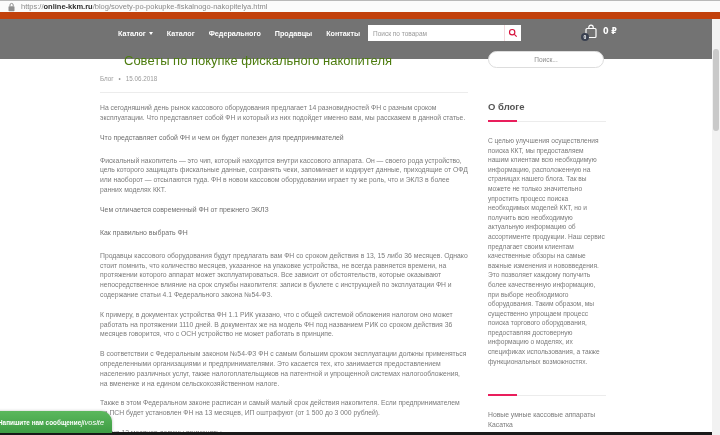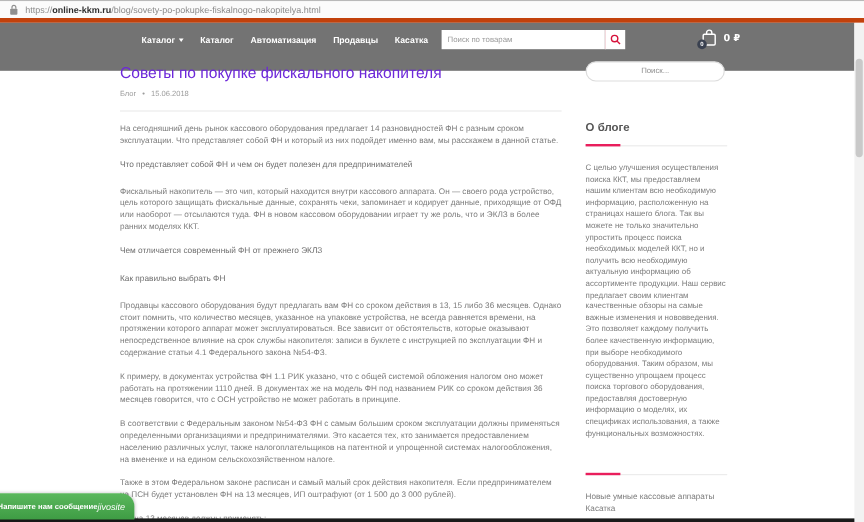--- a/index.html
+++ b/index.html
@@ -2,42 +2,42 @@
 <html><head>
 <meta charset="utf-8">
 <style>
   * { margin:0; padding:0; box-sizing:border-box; }
   html,body { width:720px; height:435px; overflow:hidden; }
   body { font-family:"Liberation Sans",sans-serif; background:#fff; }
   .screen { position:relative; width:720px; height:435px; background:#fff; border-top:1px solid #b9b9b9; overflow:hidden; }
 
   
   .browser-bar { position:absolute; top:0; left:0; right:0; height:18px; background:#fbfbfb;
-                 border-bottom:4px solid #c2410c; display:flex; align-items:center; padding-left:7px; gap:5px; }
+                 border-bottom:7px solid #c2410c; display:flex; align-items:center; padding-left:7px; gap:5px; }
   .url { font-size:7.5px; color:#8a8a8a; white-space:nowrap; }
   .url .domain { color:#2e2e2e; font-weight:bold; }
 
   
   .navbar { position:absolute; top:18px; left:0; width:712px; height:40px; background:#737373; }
   .menu { position:absolute; left:118px; top:0; height:29px; display:flex; align-items:center; gap:14px; }
   .menu-item { color:#fff; font-size:7.2px; font-weight:bold; display:flex; align-items:center; gap:3px; cursor:pointer; white-space:nowrap; }
   .caret { width:0; height:0; border-left:2.5px solid transparent; border-right:2.5px solid transparent; border-top:3px solid #fff; }
   .search-group { position:absolute; left:368px; top:6px; display:flex; }
   .nav-search { width:136px; height:16px; border:none; outline:none; background:#fff; font-size:6.5px; padding:0 5px; color:#444; font-family:"Liberation Sans",sans-serif; }
   .nav-search::placeholder { color:#999; }
   .search-btn { width:17px; height:16px; background:#fff; border:none; border-left:1px solid #f3dade; display:flex; align-items:center; justify-content:center; cursor:pointer; }
   .cart { position:absolute; left:584px; top:5px; display:flex; align-items:center; gap:5px; cursor:pointer; }
   .cart-ic { position:relative; width:14px; height:15px; }
   .badge { position:absolute; left:-3px; bottom:-2px; width:8px; height:8px; border-radius:50%; background:#3a4150;
            color:#fff; font-size:5px; font-weight:bold; display:flex; align-items:center; justify-content:center; }
   .cart-total { color:#fff; font-weight:bold; font-size:8px; font-family:"DejaVu Sans","Liberation Sans",sans-serif; }
 
   
   .article { position:absolute; left:100px; top:52px; width:368px; }
-  .title { font-size:13px; color:#6d28d9; font-weight:400; margin-bottom:7px; }
+  .title { font-size:13px; color:#4d7c0f; font-weight:400; margin-bottom:7px;margin-left:24px; }
   .meta { font-size:6.3px; color:#9b9b9b; display:flex; gap:5px; margin-bottom:10px; }
   .meta a { color:#9b9b9b; text-decoration:none; }
   .hr { border-top:1px solid #ececec; margin-bottom:10px; }
   .p { font-size:6.8px; line-height:9.8px; color:#7b7b7b; margin-bottom:10px; }
   .h { font-size:6.9px; line-height:10px; color:#6e6e6e; margin:8px 0 13px; }
 
   
   .sidebar { position:absolute; left:488px; top:47px; width:118px; }
   .side-search { width:116px; height:17px; border:1px solid #ddd; border-radius:9px; background:#fff; outline:none;
                  text-align:center; font-size:6.5px; color:#777; margin-bottom:33px; font-family:"Liberation Sans",sans-serif; }
@@ -80,27 +80,27 @@
   <div class="navbar">
     <div class="menu">
       <div class="menu-item">
         <span>Каталог</span>
         <span class="caret"></span>
       </div>
       <div class="menu-item">
           <span>Каталог</span>
         </div>
       <div class="menu-item">
-          <span>Автоматизация</span>
+          <span>Федерального</span>
         </div>
       <div class="menu-item">
           <span>Продавцы</span>
         </div>
       <div class="menu-item">
-          <span>Касатка</span>
+          <span>Контакты</span>
         </div>
     </div>
     <div class="search-group">
       <input class="nav-search" type="text" placeholder="Поиск по товарам" style="">
       <button class="search-btn">
         <span style="display:flex;">
           <svg width="10" height="10" viewBox="0 0 12 12">
               <circle cx="5" cy="5" r="3.2" fill="none" stroke="#d6123b" stroke-width="1.4"></circle>
               <line x1="7.6" y1="7.6" x2="10.4" y2="10.4" stroke="#d6123b" stroke-width="1.4"></line>
             </svg>

